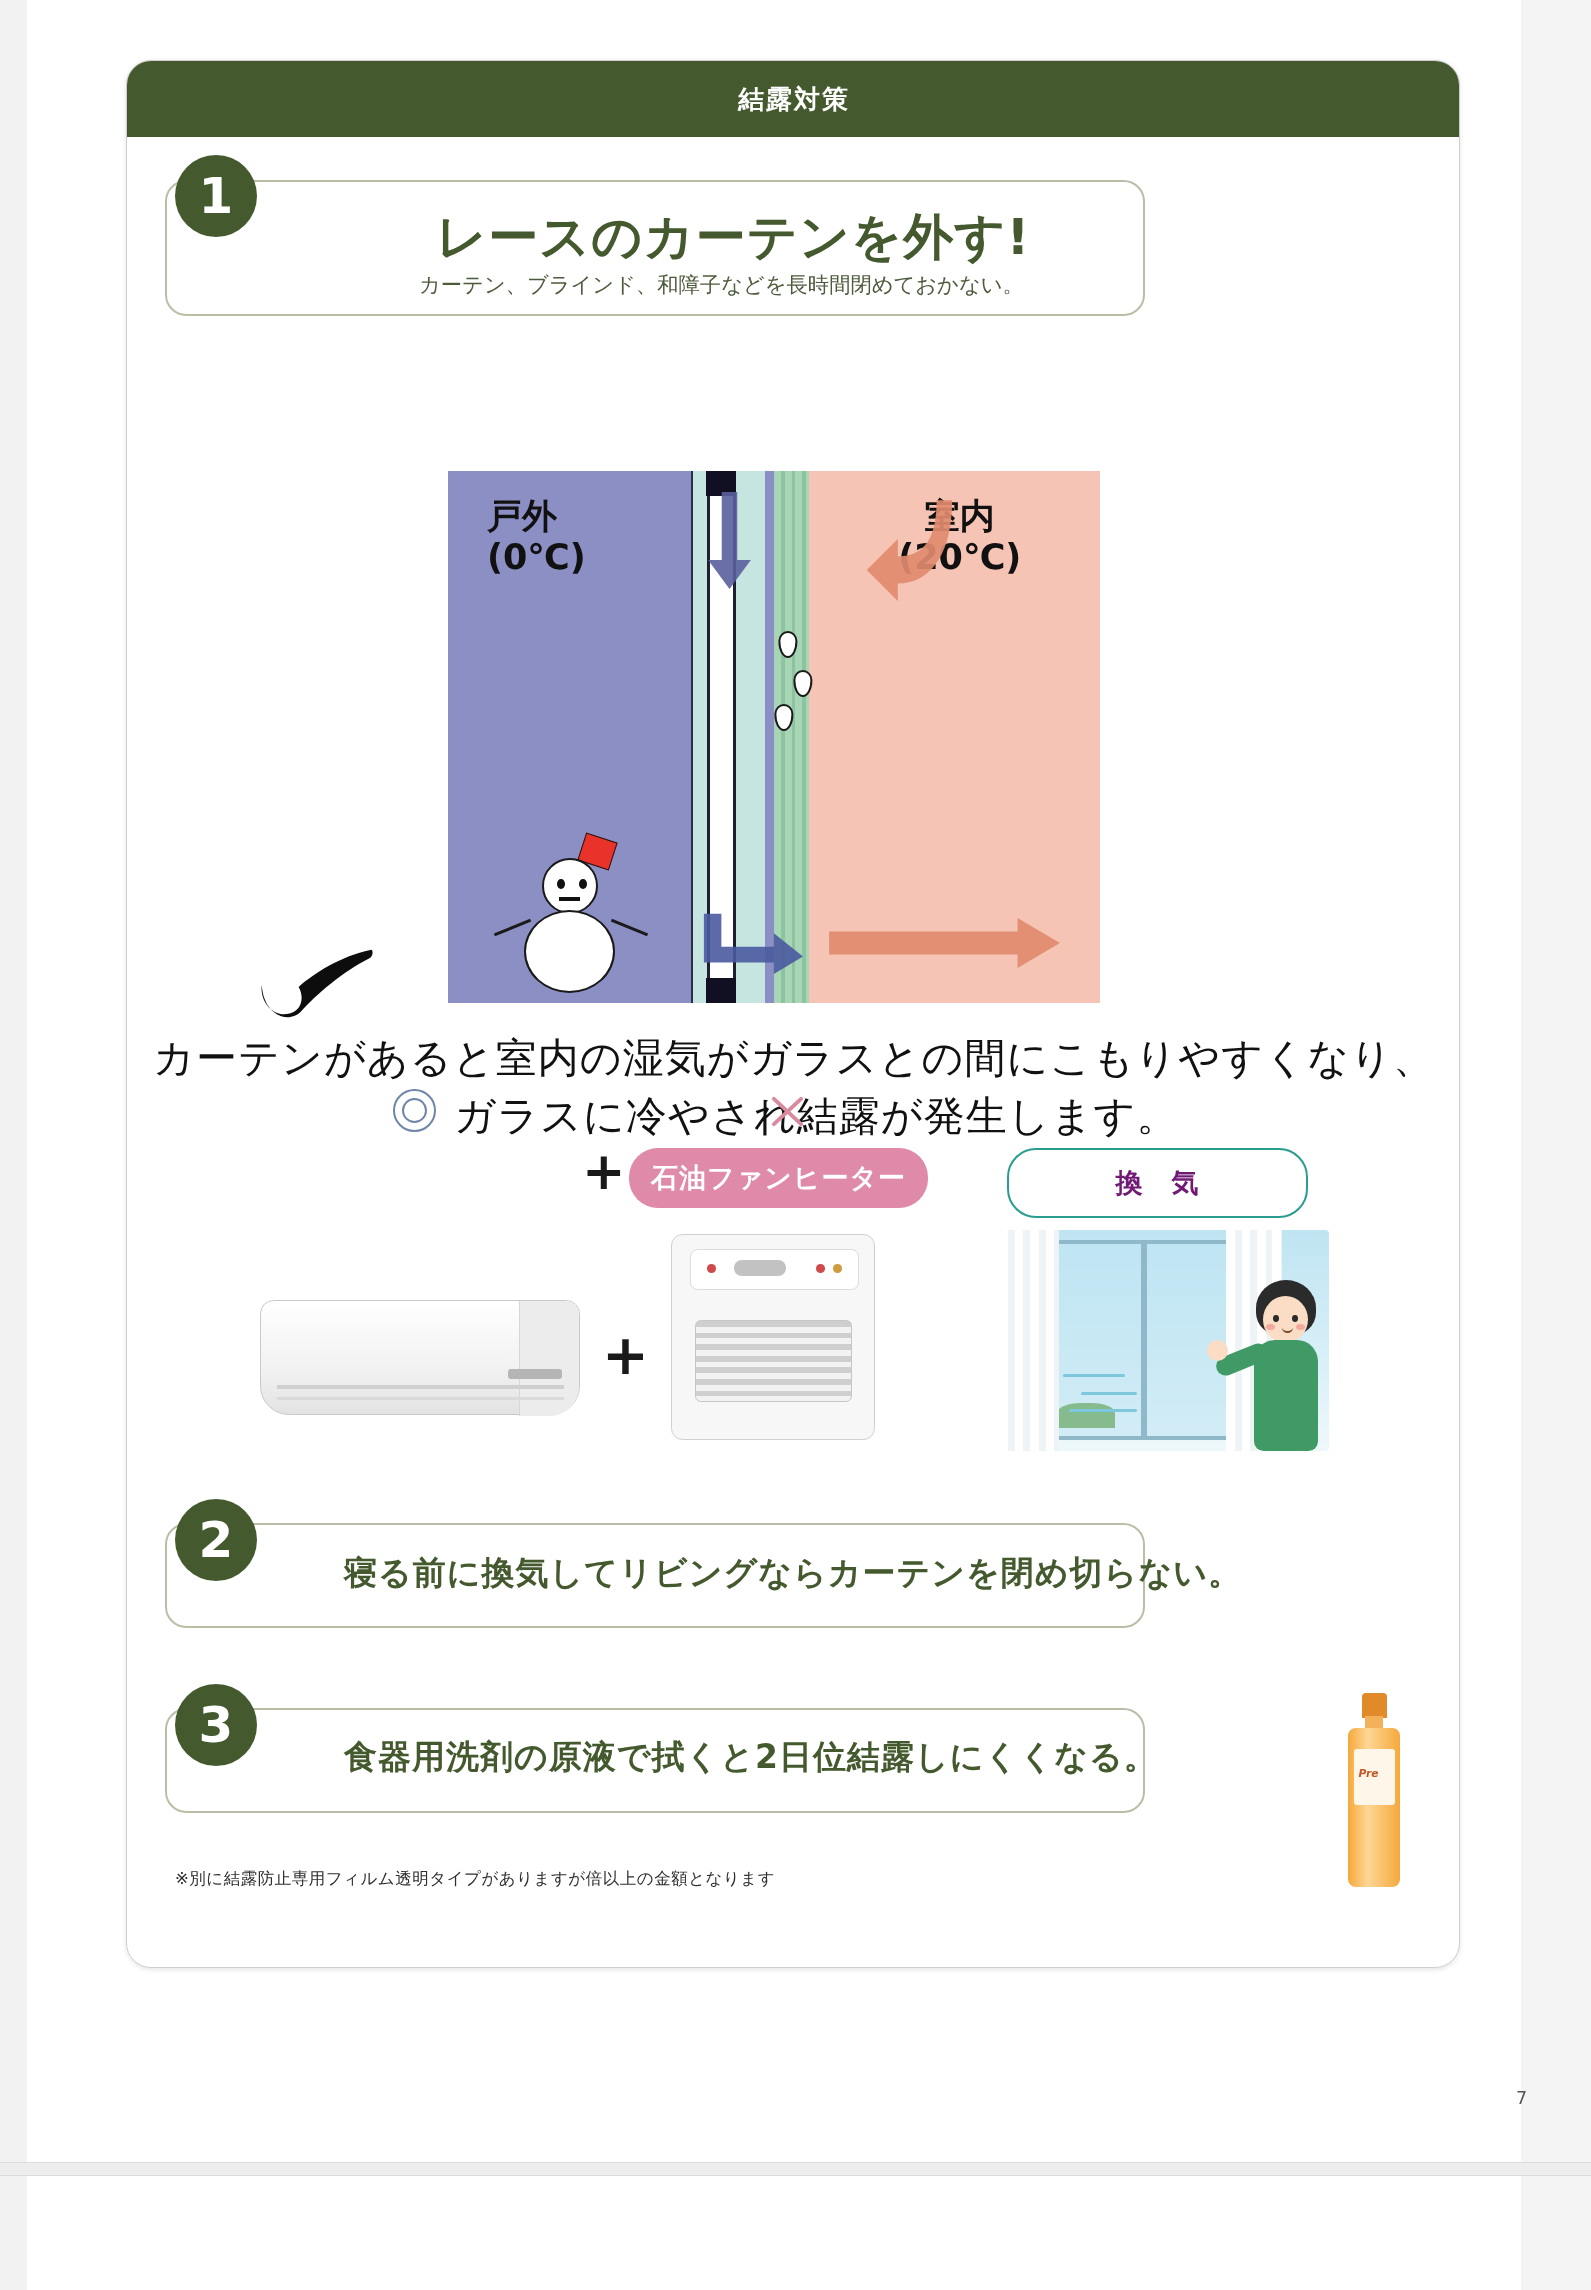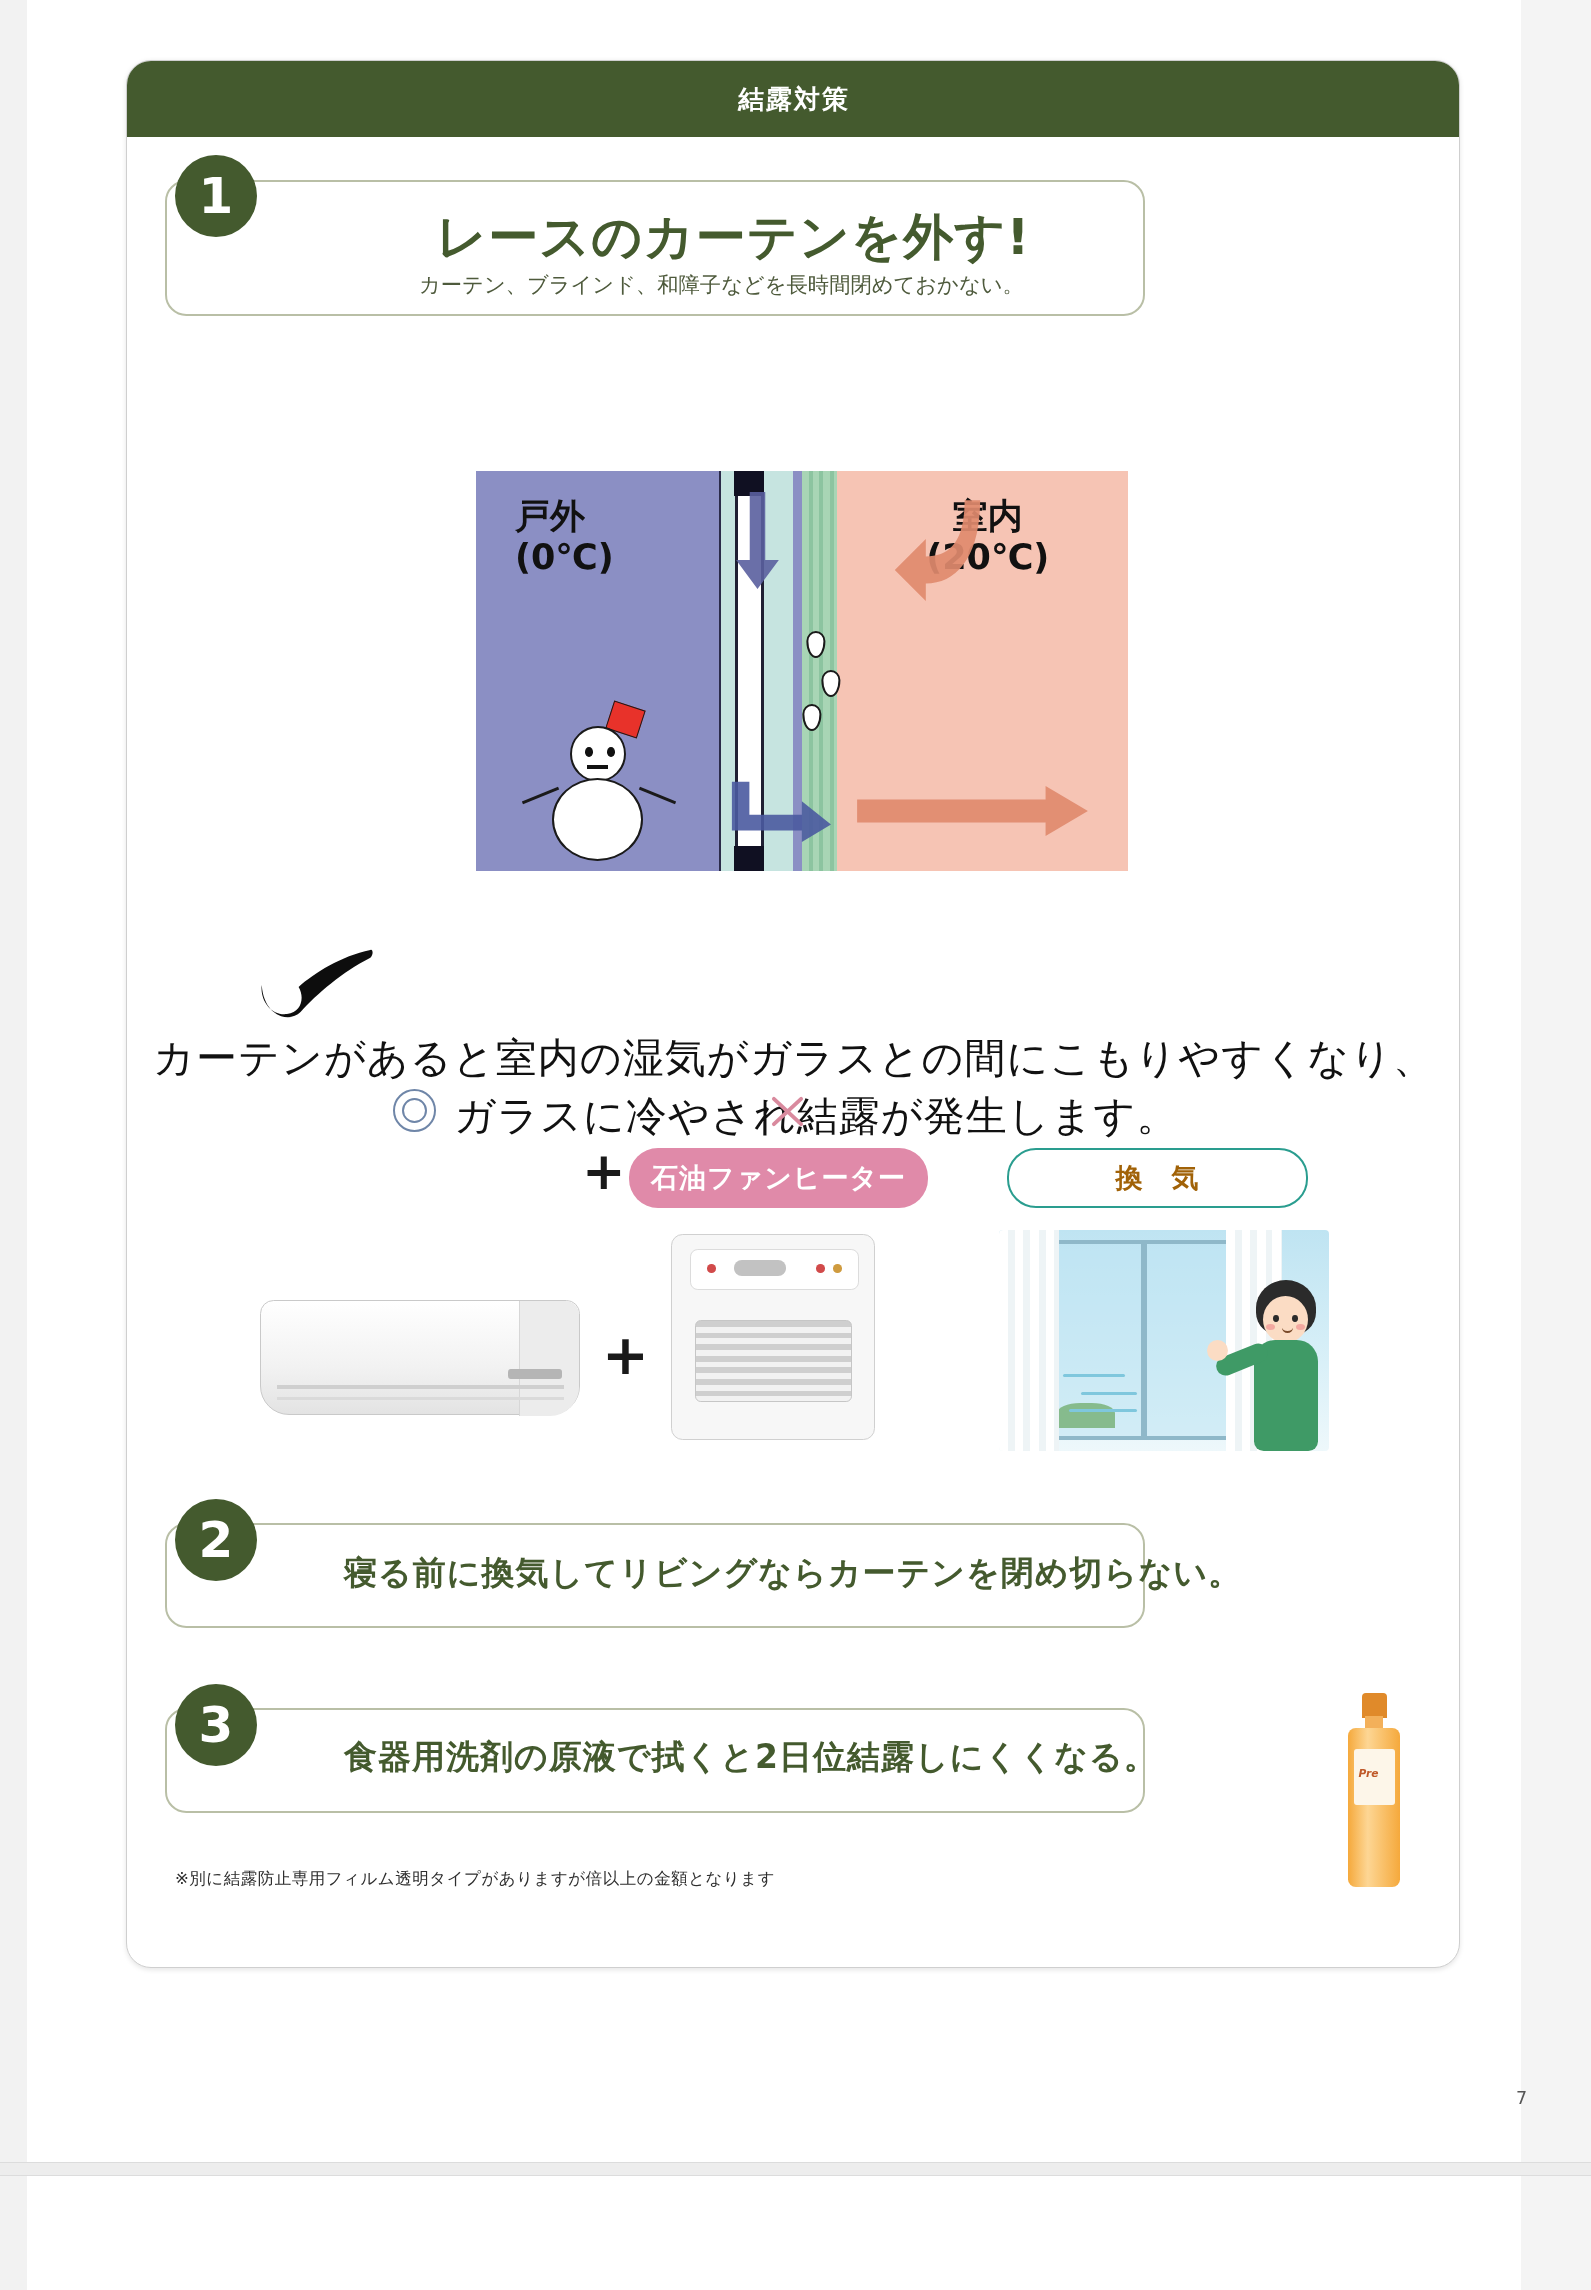--- a/index.html
+++ b/index.html
@@ -91,22 +91,22 @@
   #step2-title { position:absolute; left:344px; top:1551px; font-size:33px; z-index:5; }
 
   
   #step3-box   { left:165px; top:1708px; width:980px; height:105px; }
   #step3-badge { left:175px; top:1684px; }
   #step3-title { position:absolute; left:344px; top:1735px; font-size:33px; z-index:5; }
 
   
   .diagram {
     position: absolute;
-    left: 476px; top: 471px;
-    width: 652px; height: 400px;
+    left: 448px; top: 471px;
+    width: 652px; height: 532px;
     display: flex;
     overflow: hidden;
   }
   .d-outside { position:relative; width:243px; height:100%; background:#8b8fc4; }
   .d-glass1  { width:15.5px;  height:100%; background:#c6e4e0; border-left:2.9px solid #2b2b4a; }
   .d-frame   { position:relative; width:29px; height:100%; background:#ffffff; border-left:3.9px solid #1f1f33; border-right:3.9px solid #1f1f33; }
   .d-frame::before { content:""; position:absolute; left:-3.9px; top:0; width:37px; height:25px; background:#101022; }
   .d-frame::after  { content:""; position:absolute; left:-3.9px; bottom:0; width:37px; height:25px; background:#101022; }
   .d-glass2  { position:relative; width:29px; height:100%; background:#c6e4e0; }
   .d-gap     { width:9.7px; height:100%; background:#8b8fc4; }
@@ -201,22 +201,22 @@
 
   
   .badge {
     position:absolute;
     display:flex; align-items:center; justify-content:center;
     color:#ffffff; font-weight:bold; font-size:27px; letter-spacing:1px;
     border-radius: 29px;
   }
   #badge-ac     { left:272px; top:1148px; width:301px; height:60px; background:#5b82b4; }
   #badge-heater { left:629px; top:1148px; width:299px; height:60px; background:#e08aa9; }
-  #badge-vent   { left:1007px; top:1148px; width:301px; height:60px;
-                  background:#ffffff; color:#a16207; border:2.9px solid #2a9d8f; }
+  #badge-vent   { left:1007px; top:1148px; width:301px; height:70px;
+                  background:#ffffff; color:#701a75; border:2.9px solid #2a9d8f; }
   .plus-sign {
     position:absolute; left:582px; top:1145px;
     font-size:52px; font-weight:bold; color:#1a1a1a; line-height:1;
   }
   .plus-sign-2 {
     position:absolute; left:602px; top:1327px;
     font-size:56px; font-weight:bold; color:#1a1a1a; line-height:1;
   }
 
   

